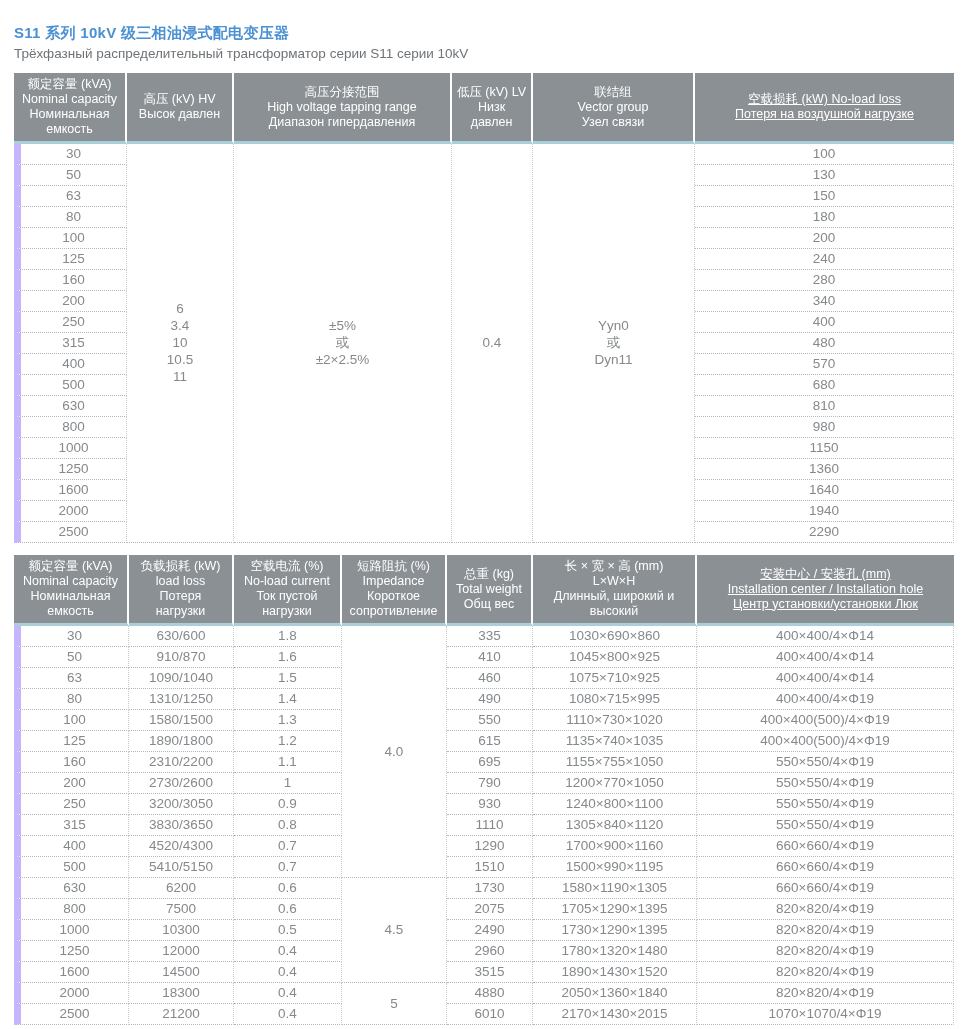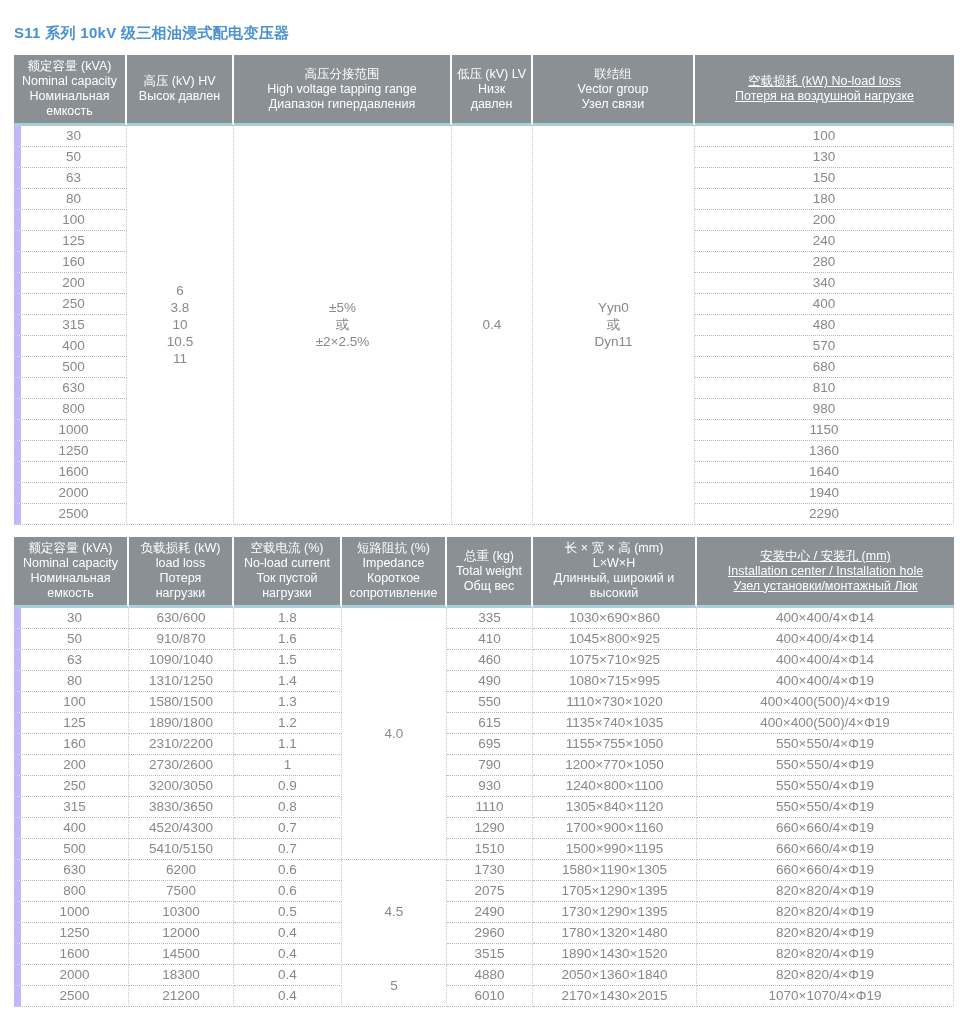--- a/index.html
+++ b/index.html
@@ -56,20 +56,21 @@
   td.merged div { line-height: 17px; }
 </style>
 </head>
 <body>
 
 <div class="page">
 
   <div class="title-row">
     <span class="title-zh">S11 系列 10kV 级三相油浸式配电变压器</span>
   </div>
+  <div class="title-ru">Трёхфазный распределительный трансформатор серии S11 серии 10kV</div>
 
   <div class="tbl-wrap">
     <table id="table1">
       <colgroup>
         <col style="width:113px">
           <col style="width:107px">
           <col style="width:218px">
         <col style="width:81px">
           <col style="width:162px">
           <col style="width:259px">
@@ -105,21 +106,21 @@
               <div>空载损耗 (kW) No-load loss</div>
               <div>Потеря на воздушной нагрузке</div>
             </th>
           </tr>
         </thead>
       <tbody>
           <tr>
             <td class="first">30</td>
             <td rowspan="19" class="merged">
               <div>6</div>
-              <div>3.8</div>
+              <div>3.4</div>
               <div>10</div>
               <div>10.5</div>
               <div>11</div>
             </td>
             <td rowspan="19" class="merged">
               <div>±5%</div>
               <div>或</div>
               <div>±2×2.5%</div>
             </td>
             <td rowspan="19">0.4</td>
@@ -250,21 +251,21 @@
             </th>
             <th>
               <div>长 × 宽 × 高 (mm)</div>
               <div>L×W×H</div>
               <div>Длинный, широкий и</div>
               <div>высокий</div>
             </th>
             <th>
               <div>安装中心 / 安装孔 (mm)</div>
               <div>Installation center / Installation hole</div>
-              <div>Узел установки/монтажный Люк</div>
+              <div>Центр установки/установки Люк</div>
             </th>
           </tr>
         </thead>
       <tbody>
           <tr>
             <td class="first">30</td>
             <td>630/600</td>
             <td>1.8</td>
             <td rowspan="12">4.0</td>
             <td>335</td>

